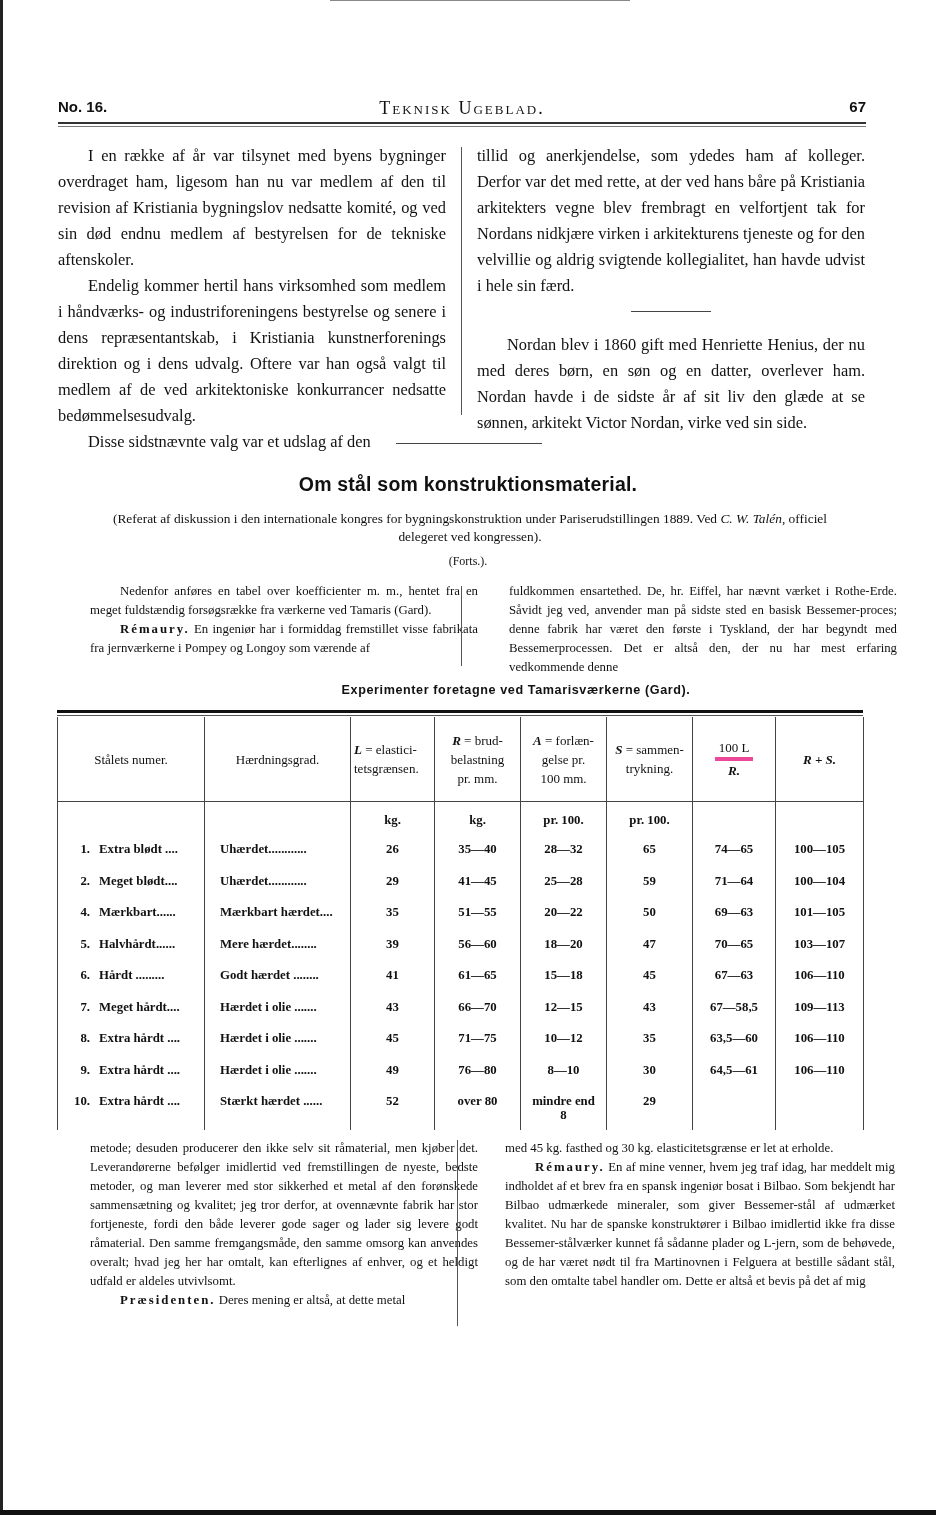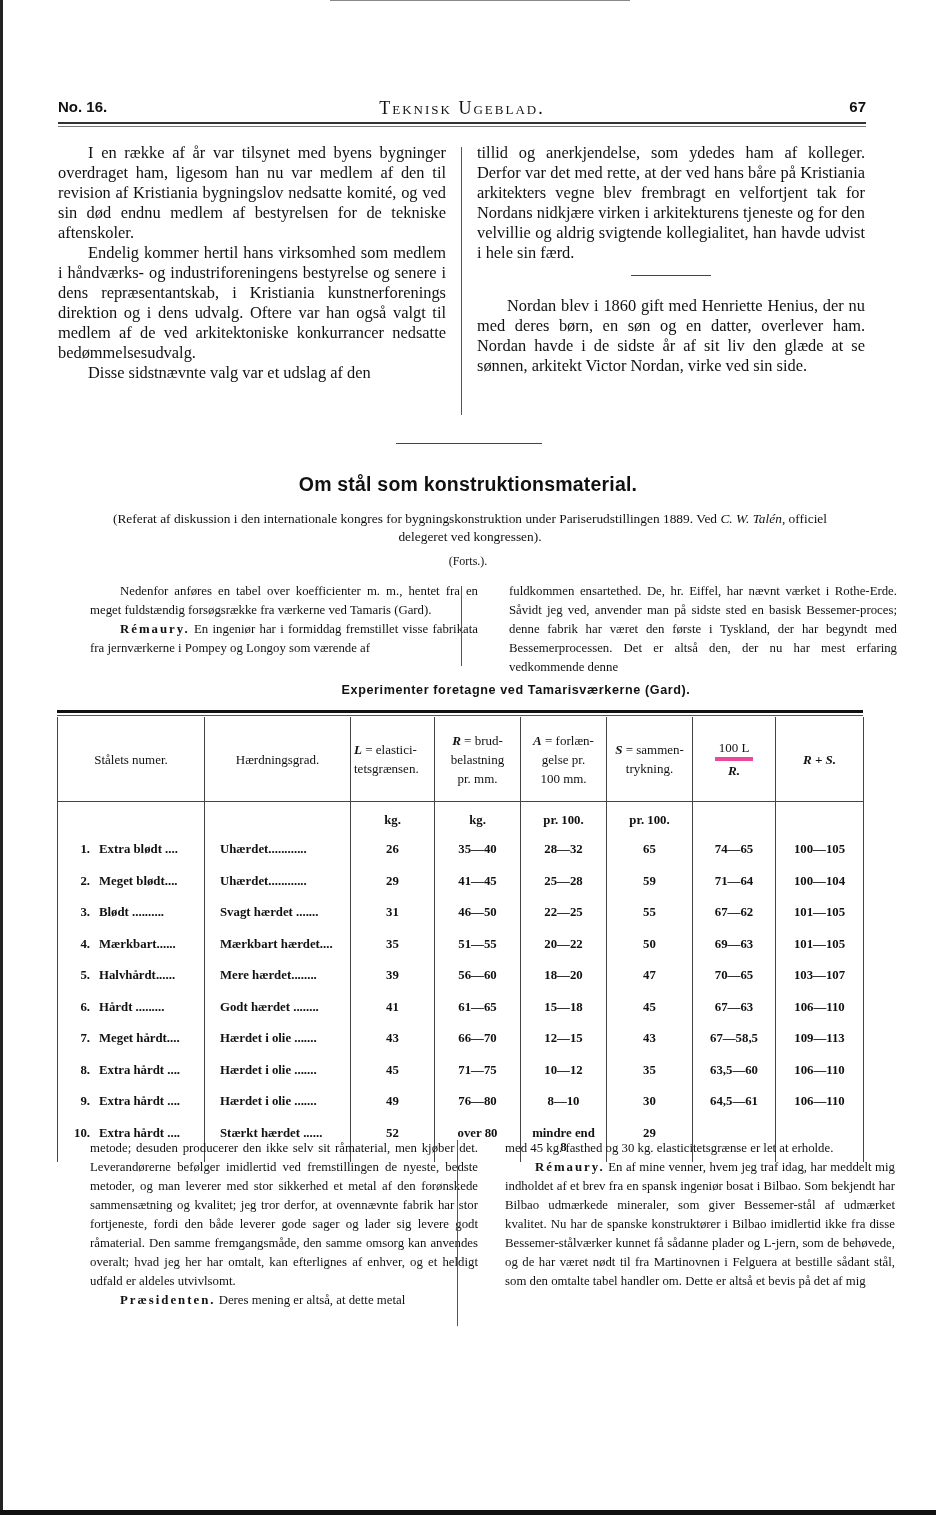--- a/index.html
+++ b/index.html
@@ -12,21 +12,21 @@
     .header { position: absolute; left: 58px; top: 98px; width: 808px; height: 24px; }
     .header .num { position: absolute; left: 0; top: 0; font-family: "Liberation Sans", sans-serif; font-weight: bold; font-size: 15px; }
     .header .title { position: absolute; left: 0; right: 0; top: 0; text-align: center; font-family: "Liberation Serif", serif; font-size: 18px; letter-spacing: 2px; font-variant: small-caps; }
     .header .pg { position: absolute; right: 0; top: 0; font-family: "Liberation Sans", sans-serif; font-weight: bold; font-size: 15px; }
     .header-rule { position: absolute; left: 58px; top: 122px; width: 808px; height: 0; border-top: 2px solid #333; }
     .header-rule2 { position: absolute; left: 58px; top: 126px; width: 808px; height: 0; border-top: 1px solid #777; }
 
     .col { position: absolute; font-family: "Liberation Serif", serif; text-align: justify; }
     .col p { margin: 0; }
     .col .ind { text-indent: 30px; }
-    .top-col { font-size: 16.4px; line-height: 20px; }
+    .top-col { font-size: 16.4px; line-height: 26px; }
     .col-left-top { left: 58px; top: 143px; width: 388px; }
     .col-right-top { left: 477px; top: 143px; width: 388px; }
     .vrule { position: absolute; width: 0; border-left: 1px solid #555; }
 
     .short-rule { position: absolute; height: 0; border-top: 1px solid #444; }
 
     .article-title { position: absolute; left: 0; width: 936px; top: 473px; text-align: center;
                      font-family: "Liberation Sans", sans-serif; font-weight: bold; font-size: 19.5px; letter-spacing: 0.2px; }
     .subtitle { position: absolute; left: 90px; width: 760px; top: 510px; text-align: center;
                 font-family: "Liberation Serif", serif; font-size: 13.4px; line-height: 18px; }
@@ -155,30 +155,20 @@
         <td class="lbl"><span class="n">2.</span><span>Meget blødt....</span></td>
         <td class="lbl2">Uhærdet............</td>
         <td>29</td>
         <td>41—45</td>
         <td>25—28</td>
         <td>59</td>
         <td>71—64</td>
         <td>100—104</td>
       </tr>
     <tr class="row">
-        <td class="lbl"><span class="n">3.</span><span>Blødt ..........</span></td>
-        <td class="lbl2">Svagt hærdet .......</td>
-        <td>31</td>
-        <td>46—50</td>
-        <td>22—25</td>
-        <td>55</td>
-        <td>67—62</td>
-        <td>101—105</td>
-      </tr>
-    <tr class="row">
         <td class="lbl"><span class="n">4.</span><span>Mærkbart......</span></td>
         <td class="lbl2">Mærkbart hærdet....</td>
         <td>35</td>
         <td>51—55</td>
         <td>20—22</td>
         <td>50</td>
         <td>69—63</td>
         <td>101—105</td>
       </tr>
     <tr class="row">

